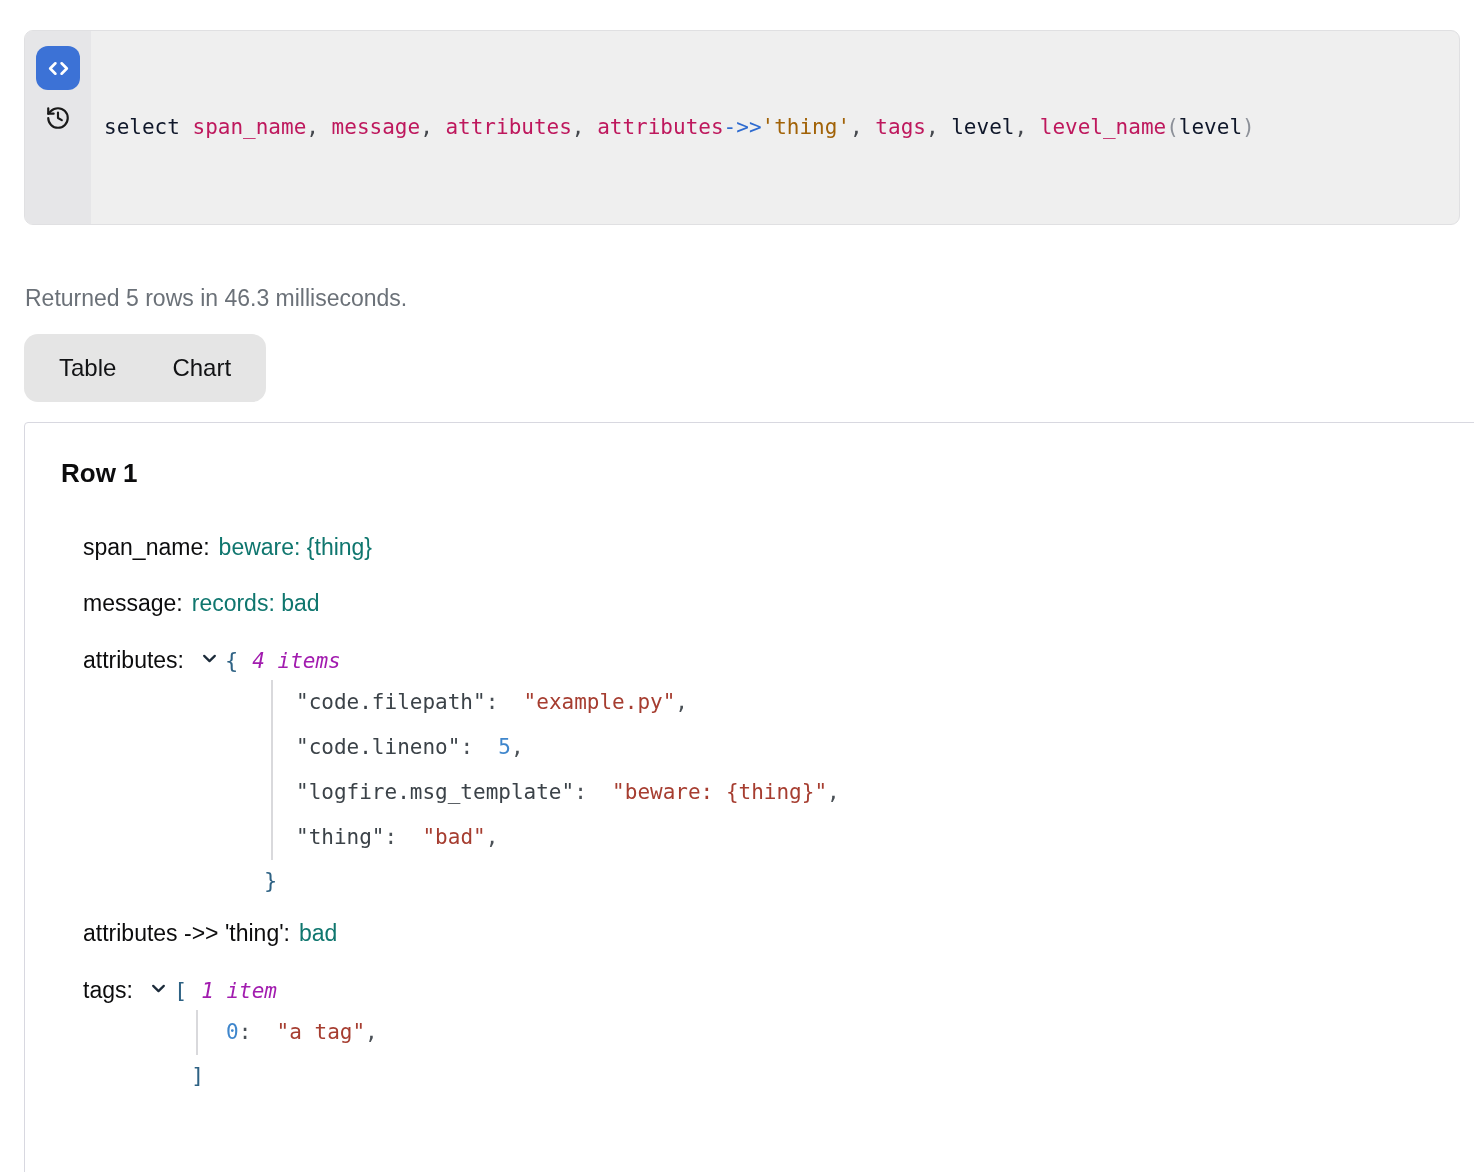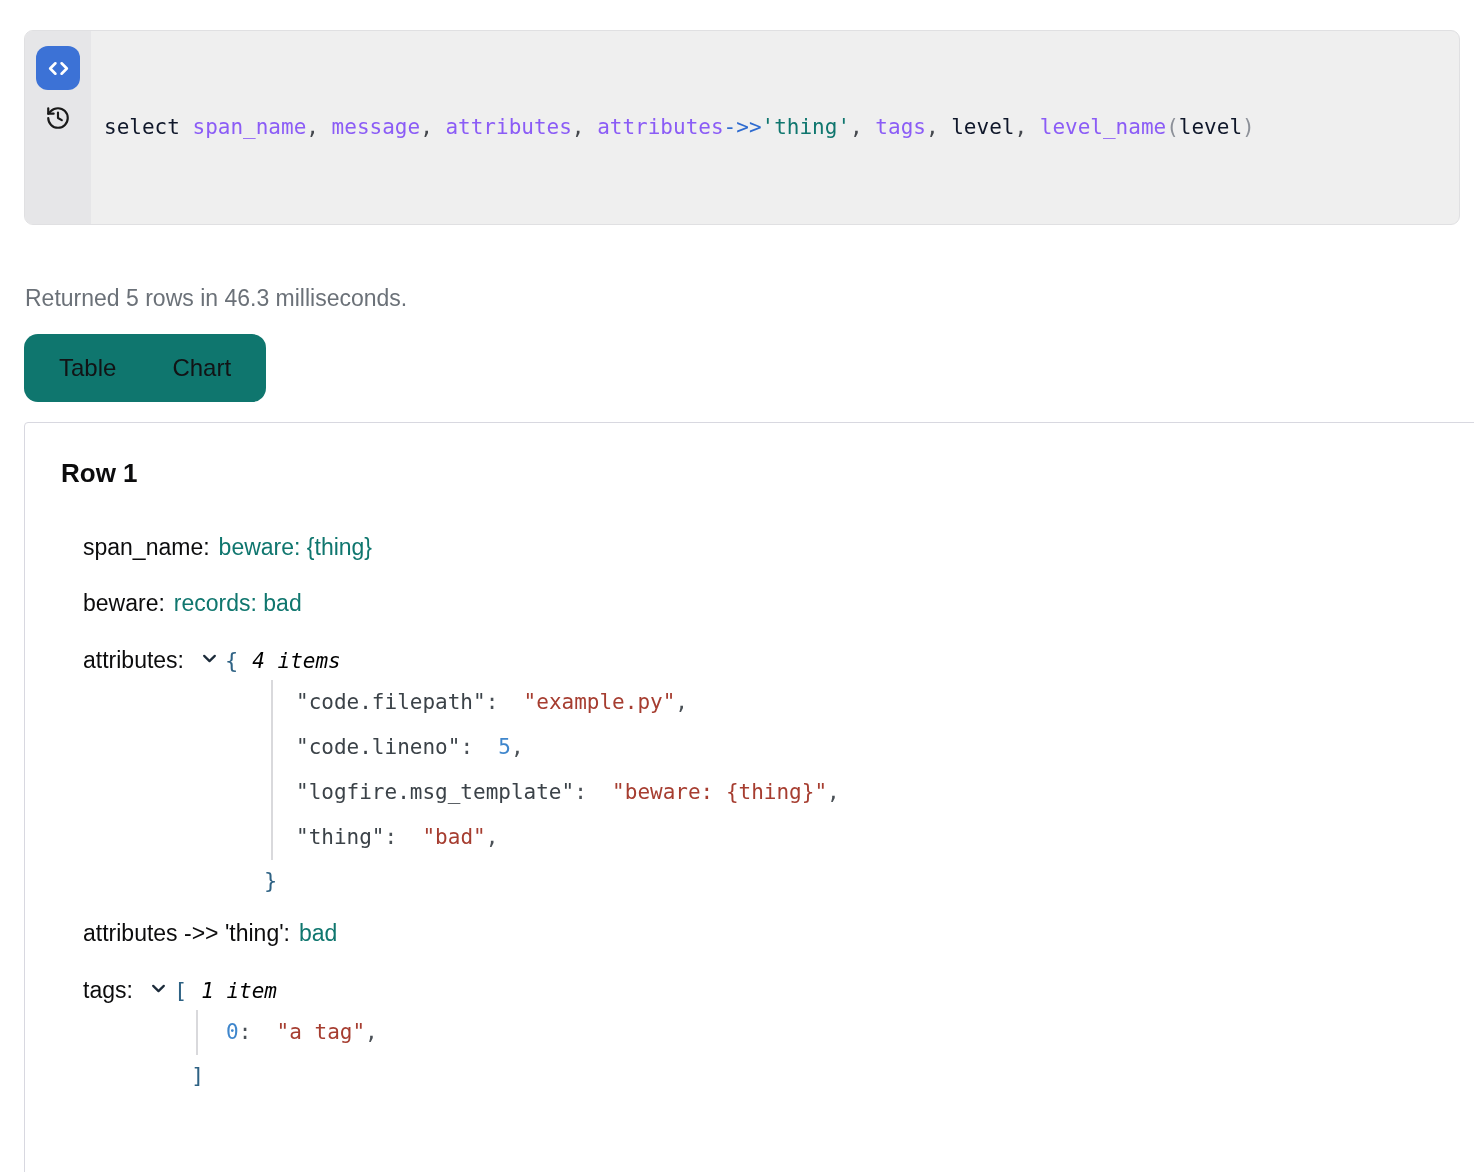--- a/index.html
+++ b/index.html
@@ -12,52 +12,52 @@
                display:flex; align-items:stretch; overflow:hidden; }
   .gutter { width:66px; background:#e6e6e8; display:flex; flex-direction:column;
             align-items:center; padding-top:15px; gap:14px; flex:none; }
   .code-btn { width:44px; height:44px; background:#3c72d6; border-radius:12px;
               display:flex; align-items:center; justify-content:center; cursor:pointer; }
   .history-btn { width:28px; height:28px; display:flex; align-items:center;
                  justify-content:center; cursor:pointer; color:#1a1a1a; }
   .sql { padding:14px 16px 14px 13px; font-family:"DejaVu Sans Mono", monospace;
          font-size:21px; line-height:33px; white-space:pre; }
   .sql .tok.kw  { color:#0f172a; }
-  .sql .tok.id  { color:#8b5cf6; }
+  .sql .tok.id  { color:#be185d; }
   .sql .tok.op  { color:#2e6bd0; }
-  .sql .tok.str { color:#0f766e; }
+  .sql .tok.str { color:#a16207; }
   .sql .tok.pa  { color:#8d9199; }
   .sql .tok.pu  { color:#44474d; }
 
   
   .status { margin:60px 8px 0 25px; font-size:23px; line-height:26px; color:#6b7178; }
 
   
-  .tabs { margin:23px 0 0 24px; display:inline-flex; background:#0f766e;
+  .tabs { margin:23px 0 0 24px; display:inline-flex; background:#e5e5e5;
           border-radius:14px; padding:7px; }
   .tab { border:none; background:transparent; font-family:"Liberation Sans", sans-serif;
          font-size:24px; color:#121315; height:54px; padding:0 28px; border-radius:12px;
          cursor:pointer; line-height:54px; }
   .tab.active { background:#ffffff; box-shadow:0 1px 3px rgba(0,0,0,0.10), 0 0 0 1px rgba(0,0,0,0.03); }
 
   
   .panel { margin:20px 0 0 24px; width:1456px; height:798px;
            border:1px solid #d8d8e0; border-radius:4px; background:#ffffff;
            padding:34px 0 0 36px; }
   .row-title { font-size:26px; font-weight:700; line-height:32px; color:#0c0c0d; }
 
   .field { margin:28px 0 0 22px; font-size:23px; line-height:28px; }
   .field .lbl { font-weight:400; color:#0c0c0d; margin-right:9px; }
   .field .val { color:#0f766e; }
 
   
   .chev { display:inline-block; vertical-align:1px; margin:0 7px 0 8px; cursor:pointer; }
   .jsonv { font-family:"DejaVu Sans Mono", monospace; font-size:21px; }
   .brace { color:#2e6284; font-family:"DejaVu Sans Mono", monospace; font-size:22px; cursor:pointer; }
-  .count { color:#000000; font-style:italic; font-family:"DejaVu Sans Mono", monospace;
+  .count { color:#a21caf; font-style:italic; font-family:"DejaVu Sans Mono", monospace;
            font-size:21px; margin-left:14px; }
   .json-body { margin-top:5px; border-left:2px solid #d9d9dc; }
   .json-line { line-height:45px; white-space:pre; }
   .json-close { line-height:40px; }
   .jsonv .tok.key { color:#3b4248; }
   .jsonv .tok.str { color:#a63d30; }
   .jsonv .tok.num { color:#3f86cc; }
   .jsonv .tok.pu  { color:#4a5056; }
 
   .attr-body  { margin-left:188px; }
@@ -106,21 +106,21 @@
 
 
 <div class="panel">
   <div class="row-title">Row 1</div>
 
   <div class="field" style="margin-top:44px;">
     <span class="lbl">span_name:</span><span class="val">beware: {thing}</span>
   </div>
 
   <div class="field">
-    <span class="lbl">beware:</span><span class="val">records: bad</span>
+    <span class="lbl">message:</span><span class="val">records: bad</span>
   </div>
 
   <div class="field">
     <span class="lbl">attributes:</span><span class="chev"><svg width="17" height="17" viewBox="0 0 16 16" fill="none" stroke="#1c2b3a" stroke-width="2.1" stroke-linecap="round" stroke-linejoin="round">
           <path d="M3 5.5 L8 10.5 L13 5.5"></path>
         </svg></span><span class="brace">{</span><span class="count">4 items</span>
     <div class="jsonv json-body attr-body">
       <div class="json-line"><span class="tok key">"code.filepath"</span><span class="tok pu">:  </span><span class="tok str">"example.py"</span><span class="tok pu">,</span></div>
       <div class="json-line"><span class="tok key">"code.lineno"</span><span class="tok pu">:  </span><span class="tok num">5</span><span class="tok pu">,</span></div>
       <div class="json-line"><span class="tok key">"logfire.msg_template"</span><span class="tok pu">:  </span><span class="tok str">"beware: {thing}"</span><span class="tok pu">,</span></div>

